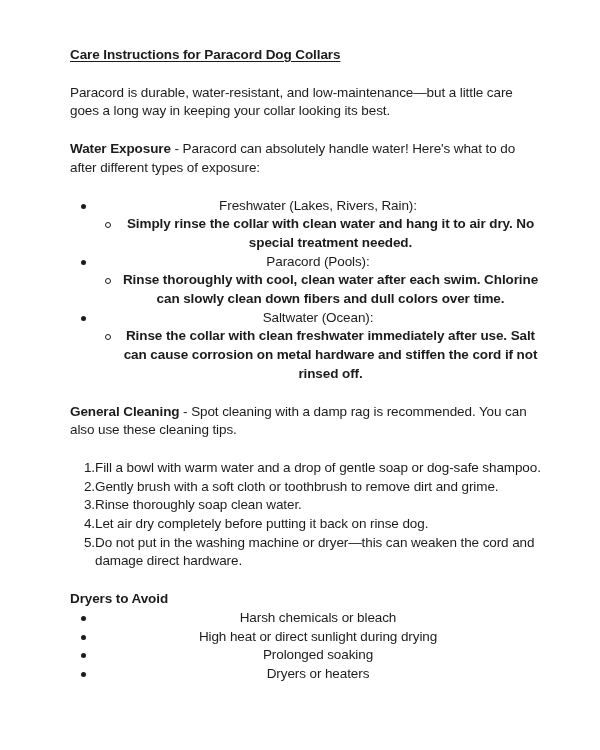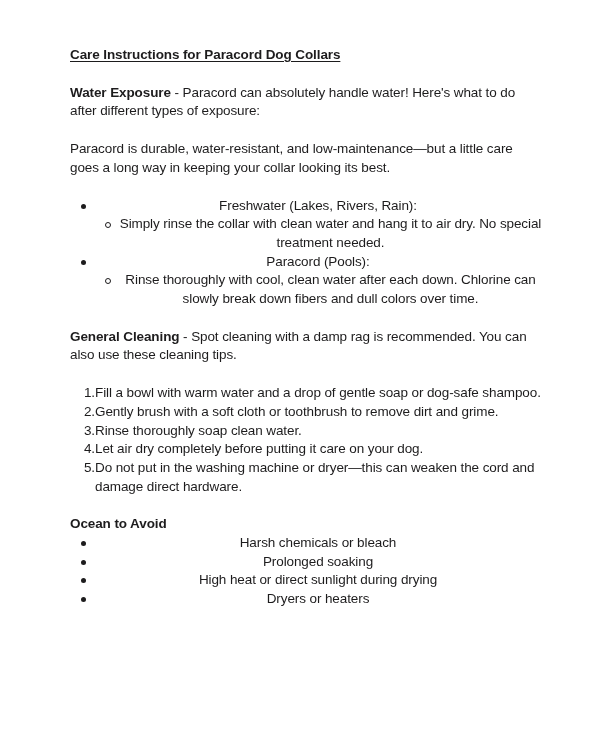--- a/index.html
+++ b/index.html
@@ -56,20 +56,21 @@
     width: 5px;
     height: 5px;
     border-radius: 50%;
     background: #1d1c1d;
   }
   
   ul.l2 {
     list-style: none;
     margin: 0;
     padding: 0 0 0 25px;
+    font-weight: bold;
   }
   ul.l2 > li {
     position: relative;
   }
   ul.l2 > li::before {
     content: "";
     position: absolute;
     left: -14px;
     top: 6.5px;
     width: 4px;
@@ -104,51 +105,57 @@
     margin-bottom: 0;
   }
 </style>
 </head>
 <body>
 
 <div class="page">
 
   <h1 class="doc-title">Care Instructions for Paracord Dog Collars</h1>
 
+  <p class="block">Paracord is durable, water-resistant, and low-maintenance—but a little care goes a long way in keeping your collar looking its best.</p>
+
   <p class="block"><span class="bold">Water Exposure</span><span> - Paracord can absolutely handle water! Here's what to do after different types of exposure:</span></p>
-
-  <p class="block">Paracord is durable, water-resistant, and low-maintenance—but a little care goes a long way in keeping your collar looking its best.</p>
 
   <ul class="l1">
     <li>
       <span>Freshwater (Lakes, Rivers, Rain):</span>
       <ul class="l2">
         <li>Simply rinse the collar with clean water and hang it to air dry. No special treatment needed.</li>
       </ul>
     </li>
     <li>
       <span>Paracord (Pools):</span>
       <ul class="l2">
-        <li>Rinse thoroughly with cool, clean water after each down. Chlorine can slowly break down fibers and dull colors over time.</li>
+        <li>Rinse thoroughly with cool, clean water after each swim. Chlorine can slowly clean down fibers and dull colors over time.</li>
+      </ul>
+    </li>
+    <li>
+      <span>Saltwater (Ocean):</span>
+      <ul class="l2">
+        <li>Rinse the collar with clean freshwater immediately after use. Salt can cause corrosion on metal hardware and stiffen the cord if not rinsed off.</li>
       </ul>
     </li>
   </ul>
 
   <p class="block"><span class="bold">General Cleaning</span><span> - Spot cleaning with a damp rag is recommended. You can also use these cleaning tips.</span></p>
 
   <ol class="steps">
     <li>Fill a bowl with warm water and a drop of gentle soap or dog-safe shampoo.</li>
     <li>Gently brush with a soft cloth or toothbrush to remove dirt and grime.</li>
     <li>Rinse thoroughly soap clean water.</li>
-    <li>Let air dry completely before putting it care on your dog.</li>
+    <li>Let air dry completely before putting it back on rinse dog.</li>
     <li>Do not put in the washing machine or dryer—this can weaken the cord and damage direct hardware.</li>
   </ol>
 
-  <p class="subhead">Ocean to Avoid</p>
+  <p class="subhead">Dryers to Avoid</p>
 
   <ul class="l1 tight">
     <li>Harsh chemicals or bleach</li>
+    <li>High heat or direct sunlight during drying</li>
     <li>Prolonged soaking</li>
-    <li>High heat or direct sunlight during drying</li>
     <li>Dryers or heaters</li>
   </ul>
 
 </div>
 
 </body></html>

